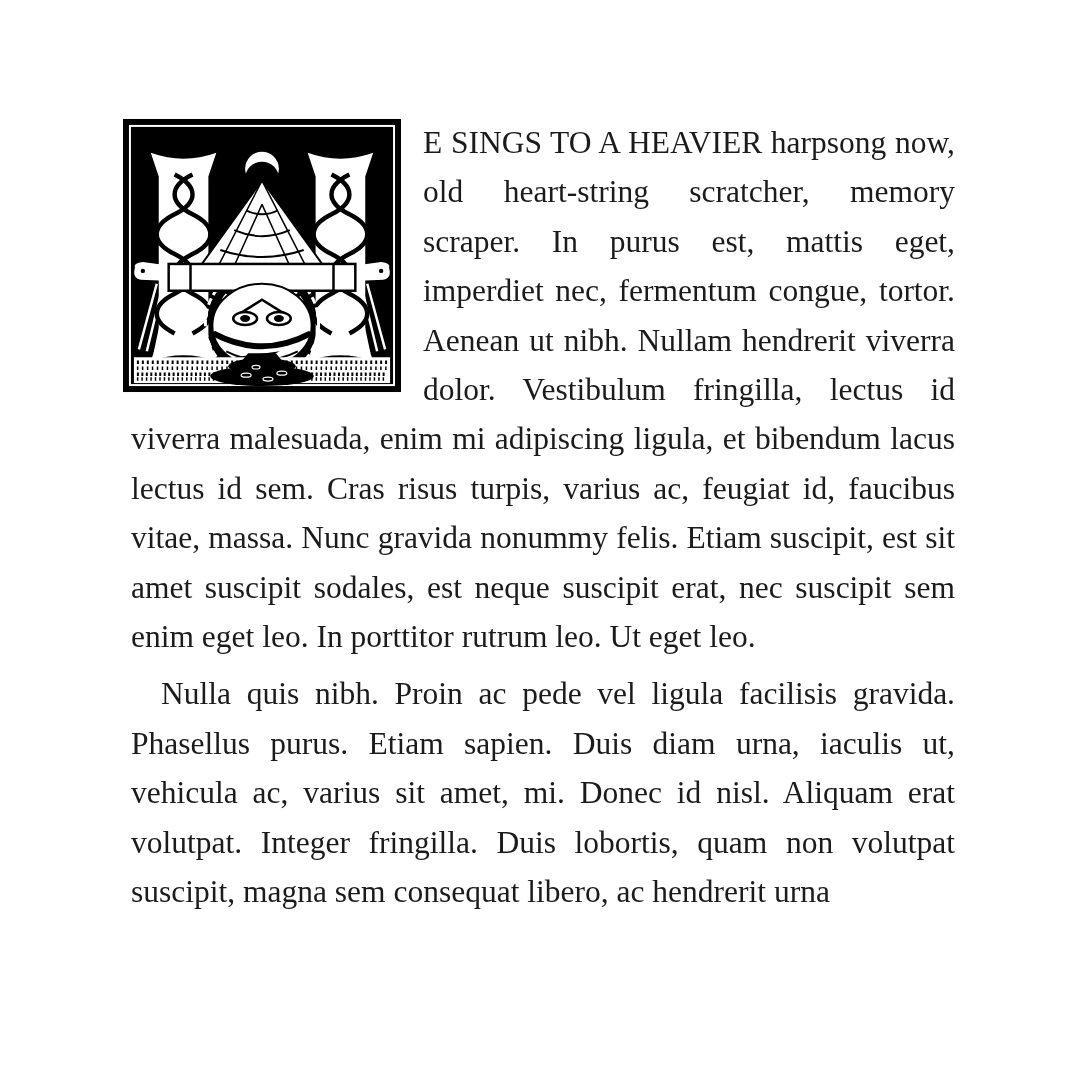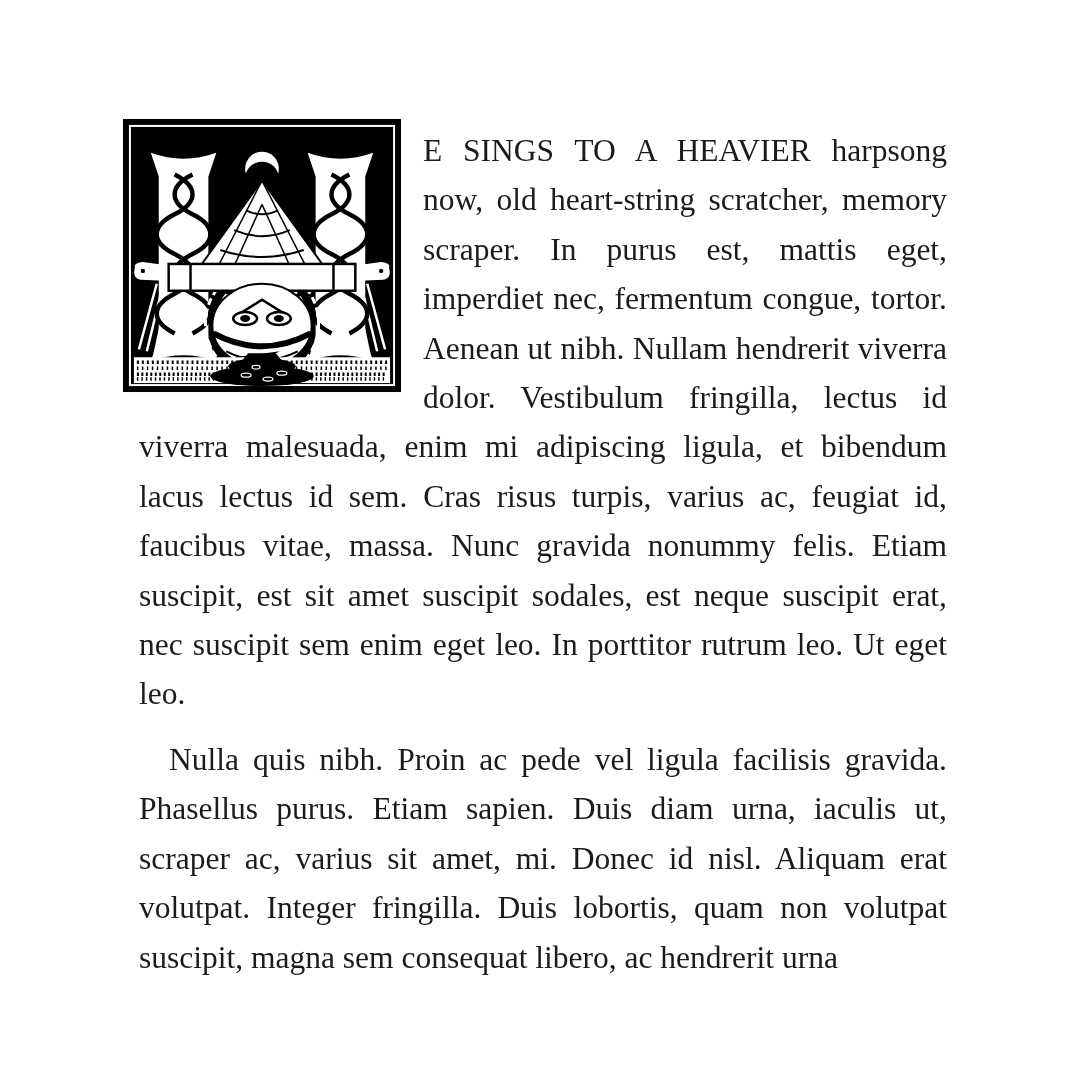--- a/index.html
+++ b/index.html
@@ -14,21 +14,21 @@
   .content {
     position: absolute;
     left: 123px;
     top: 110px;
     width: 840px;
     color: #1b1b1b;
     font-size: 31.5px;
     line-height: 49.4px;
     text-align: justify;
   }
-  .content p { margin: 16px; padding: 0; }
+  .content p { margin: 8px; padding: 0; }
   .para-indent { text-indent: 30px; }
   .dropcap {
     float: left;
     width: 278px;
     height: 275px;
     margin: 8px 22px 13px 0;
   }
   .dropcap svg { display: block; width: 278px; height: 275px; }
   .sr {
     position: absolute;
@@ -129,16 +129,16 @@
             <ellipse cx="146" cy="262" rx="5" ry="2"></ellipse>
             <ellipse cx="160" cy="256" rx="5" ry="2"></ellipse>
             <ellipse cx="134" cy="250" rx="4" ry="1.8"></ellipse>
           </g>
         </g>
       </svg>
     </figure>
 
     <p><span>E SINGS TO A HEAVIER</span> <span>harpsong now, old heart-string scratcher, memory scraper. In purus est, mattis eget, imperdiet nec, fermentum congue, tortor. Aenean ut nibh. Nullam hendrerit viverra dolor. Vestibulum fringilla, lectus id viverra malesuada, enim mi adipiscing ligula, et bibendum lacus lectus id sem. Cras risus turpis, varius ac, feugiat id, faucibus vitae, massa. Nunc gravida nonummy felis. Etiam suscipit, est sit amet suscipit sodales, est neque suscipit erat, nec suscipit sem enim eget leo. In porttitor rutrum leo. Ut eget leo.</span></p>
 
-    <p class="para-indent"><span>Nulla quis nibh. Proin ac pede vel ligula facilisis gravida. Phasellus purus. Etiam sapien. Duis diam urna, iaculis ut, scraper ac, varius sit amet, mi. Donec id nisl. Aliquam erat volutpat. Integer fringilla. Duis lobortis, quam non volutpat suscipit, magna sem consequat libero, ac hendrerit urna</span></p>
+    <p class="para-indent"><span>Nulla quis nibh. Proin ac pede vel ligula facilisis gravida. Phasellus purus. Etiam sapien. Duis diam urna, iaculis ut, vehicula ac, varius sit amet, mi. Donec id nisl. Aliquam erat volutpat. Integer fringilla. Duis lobortis, quam non volutpat suscipit, magna sem consequat libero, ac hendrerit urna</span></p>
 
   </div>
 </div>
 
 </body></html>

